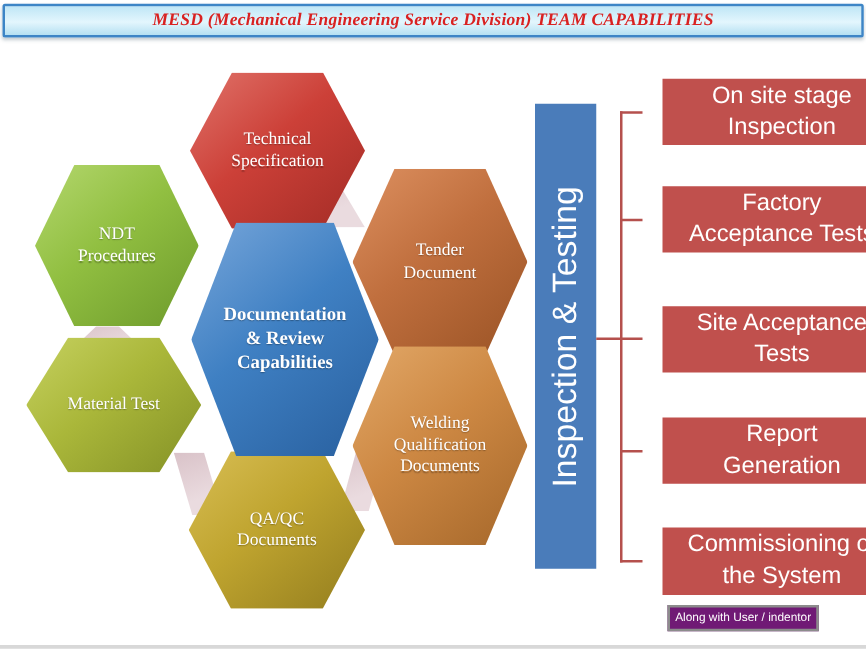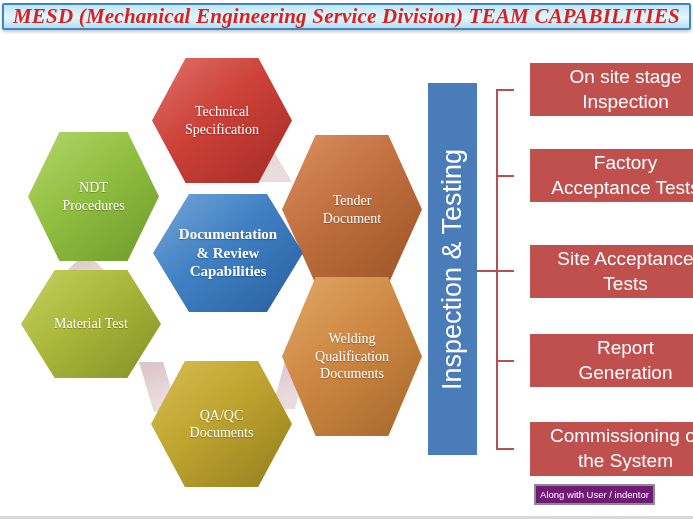--- a/index.html
+++ b/index.html
@@ -6,41 +6,41 @@
   .slide{position:relative;width:693px;height:520px;background:#ffffff;overflow:hidden;
          font-family:"Liberation Sans",sans-serif;}
 
   
   .title-bar{position:absolute;left:2px;top:3px;width:685px;height:23px;
     background:linear-gradient(180deg,#bfe6f6 0%,#e3f6fd 55%,#b5e0f2 100%);
     border:2px solid #3d85c6;border-radius:2px;
     display:flex;align-items:center;justify-content:center;
     box-shadow:0 2px 3px rgba(120,140,150,.45);}
   .title-text{font-family:"Liberation Serif",serif;font-weight:bold;font-style:italic;
-    font-size:21px;color:#d92121;white-space:nowrap;letter-spacing:.2px;}
+    font-size:14px;color:#d92121;white-space:nowrap;letter-spacing:.2px;}
 
   
   .hex{position:absolute;display:flex;align-items:center;justify-content:center;
     text-align:center;color:#fff;
     clip-path:polygon(24% 0%,76% 0%,100% 50%,76% 100%,24% 100%,0% 50%);font-family:Liberation Serif, serif;}
   .hex-label{font-size:14px;line-height:1.25;white-space:pre-line;
     text-shadow:0 1px 1px rgba(0,0,0,.3);padding:0 18px;}
   .hex-tech    {left:152px;top:58px; width:140px;height:125px;
     background:linear-gradient(140deg,#e0736a 0%,#cc4038 45%,#a32c26 100%);}
   .hex-tender  {left:282px;top:135px;width:140px;height:149px;
     background:linear-gradient(140deg,#dd9060 0%,#c06f3e 45%,#9a5325 100%);}
   .hex-welding {left:282px;top:277px;width:140px;height:159px;
     background:linear-gradient(140deg,#e2a868 0%,#cd8843 45%,#a5672a 100%);}
   .hex-qaqc    {left:151px;top:361px;width:141px;height:126px;
     background:linear-gradient(140deg,#d8be54 0%,#bfa42f 45%,#937d1e 100%);}
   .hex-material{left:21px; top:270px;width:140px;height:108px;
     background:linear-gradient(140deg,#c6d160 0%,#aab73a 45%,#849126 100%);}
   .hex-ndt     {left:28px; top:132px;width:131px;height:129px;
     background:linear-gradient(140deg,#b4d76e 0%,#91bf41 45%,#6d9a2b 100%);}
-  .hex-center  {left:153px;top:194px;width:150px;height:118px;
+  .hex-center  {left:153px;top:178px;width:150px;height:187px;
     background:linear-gradient(140deg,#77a6da 0%,#3f80c3 45%,#285f9e 100%);}
   .hex-center .hex-label{font-size:15px;font-weight:bold;}
 
   
   .pcon{position:absolute;background:linear-gradient(160deg,#d9c2c8 0%,#eadbdf 70%);}
   .pc1{left:254px;top:122px;width:38px;height:60px;clip-path:polygon(6% 0,100% 100%,0 100%);}
   .pc2{left:320px;top:258px;width:57px;height:25px;clip-path:polygon(0 0,100% 0,62% 100%,38% 100%);}
   .pc3{left:272px;top:357px;width:37px;height:52px;clip-path:polygon(38% 0,100% 0,62% 100%,0 100%);}
   .pc4{left:139px;top:362px;width:39px;height:50px;clip-path:polygon(0 0,62% 0,100% 100%,38% 100%);}
   .pc5{left:54px; top:261px;width:64px;height:22px;clip-path:polygon(36% 0,64% 0,100% 100%,0 100%);}

